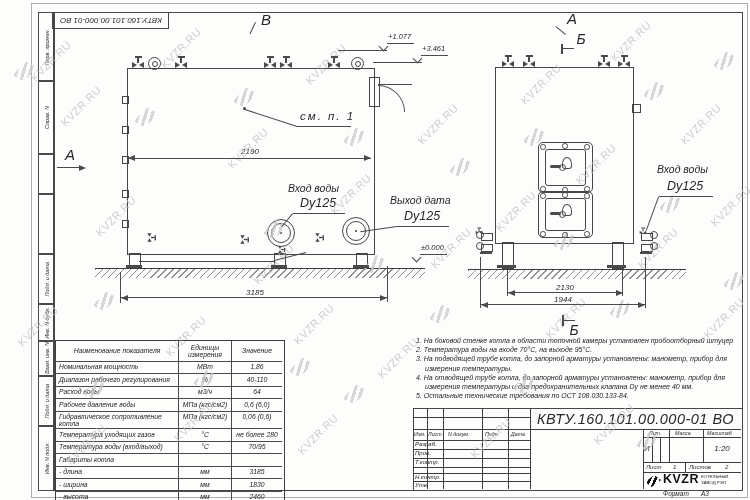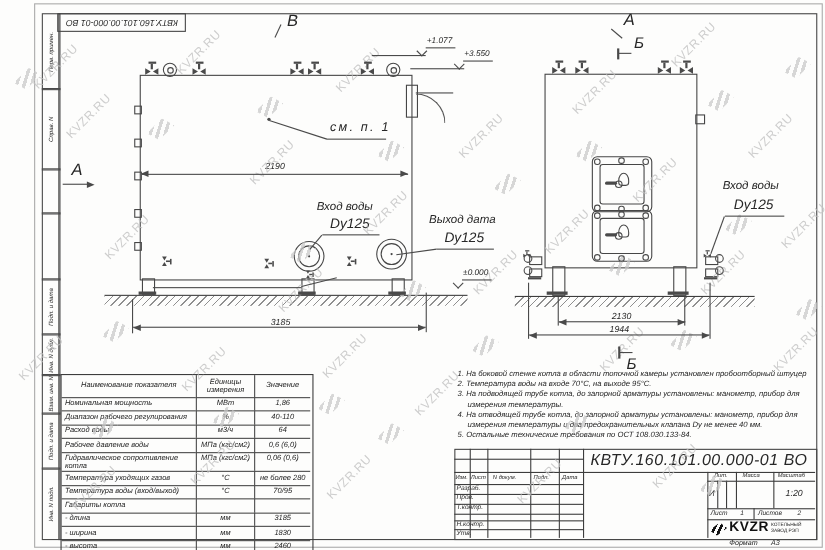--- a/index.html
+++ b/index.html
@@ -120,21 +120,21 @@
   <div class="txt" style="left:300px;top:110px;font-size:11.5px;letter-spacing:2px;">см. п. 1</div>
   <div class="txt ctr" style="left:230px;top:147px;width:40px;font-size:8px;">2190</div>
   <div class="txt ctr" style="left:235px;top:288px;width:40px;font-size:8px;">3185</div>
   <div class="txt" style="left:288px;top:182px;font-size:10.5px;">Вход воды</div>
   <div class="txt" style="left:300px;top:196px;font-size:12.5px;">Dy125</div>
   <div class="txt" style="left:390px;top:194px;font-size:10.5px;">Выход дата</div>
   <div class="txt" style="left:404px;top:209px;font-size:12.5px;">Dy125</div>
   <div class="vmark" style="left:380px;top:43px;"></div>
   <div class="txt" style="left:388px;top:32px;font-size:7.5px;">+1.077</div>
   <div class="vmark" style="left:414px;top:55px;"></div>
-  <div class="txt" style="left:422px;top:44px;font-size:7.5px;">+3.550</div>
+  <div class="txt" style="left:422px;top:44px;font-size:7.5px;">+3.461</div>
   <div class="vmark" style="left:413px;top:254px;"></div>
   <div class="txt" style="left:421px;top:243px;font-size:7.5px;">±0.000</div>
 
   <div class="box" style="left:495px;top:67px;width:137px;height:175px;border-width:1.4px;"></div>
   <div class="box" style="left:632px;top:104px;width:7px;height:7px;"></div>
 
   <div class="box" style="left:538px;top:142px;width:53px;height:49px;border-radius:5px;"></div>
   <div class="box" style="left:545px;top:149px;width:39px;height:35px;border-radius:3px;border-width:1px;"></div>
   <div class="ln" style="left:550px;top:165px;width:11px;height:3px;border-radius:2px;"></div>
   <div class="cir" style="left:559px;top:164px;width:5px;height:5px;"></div>

